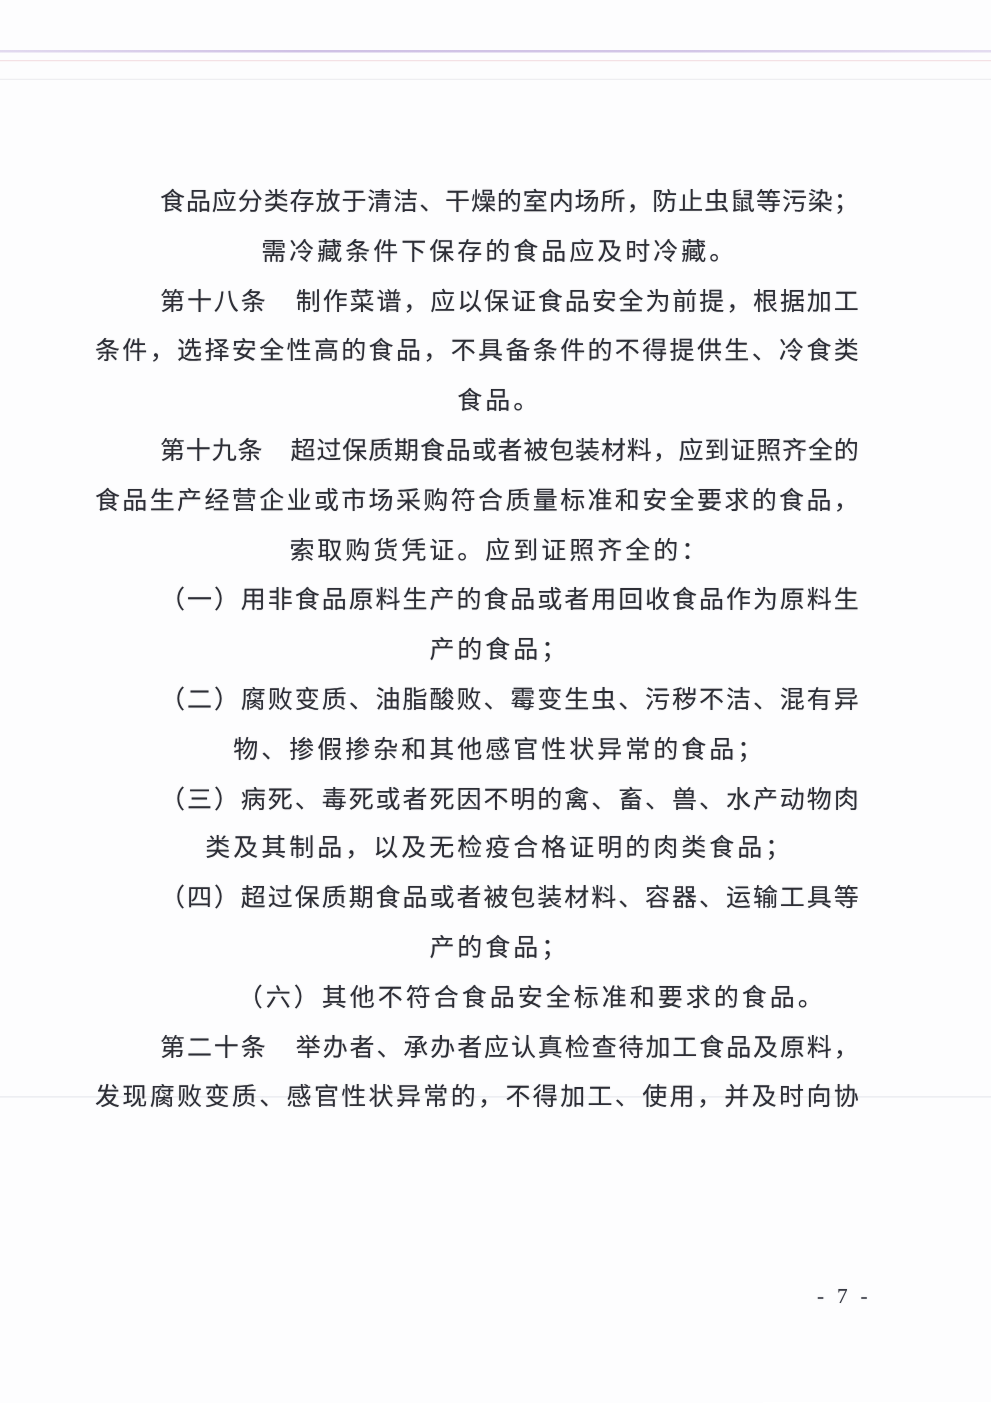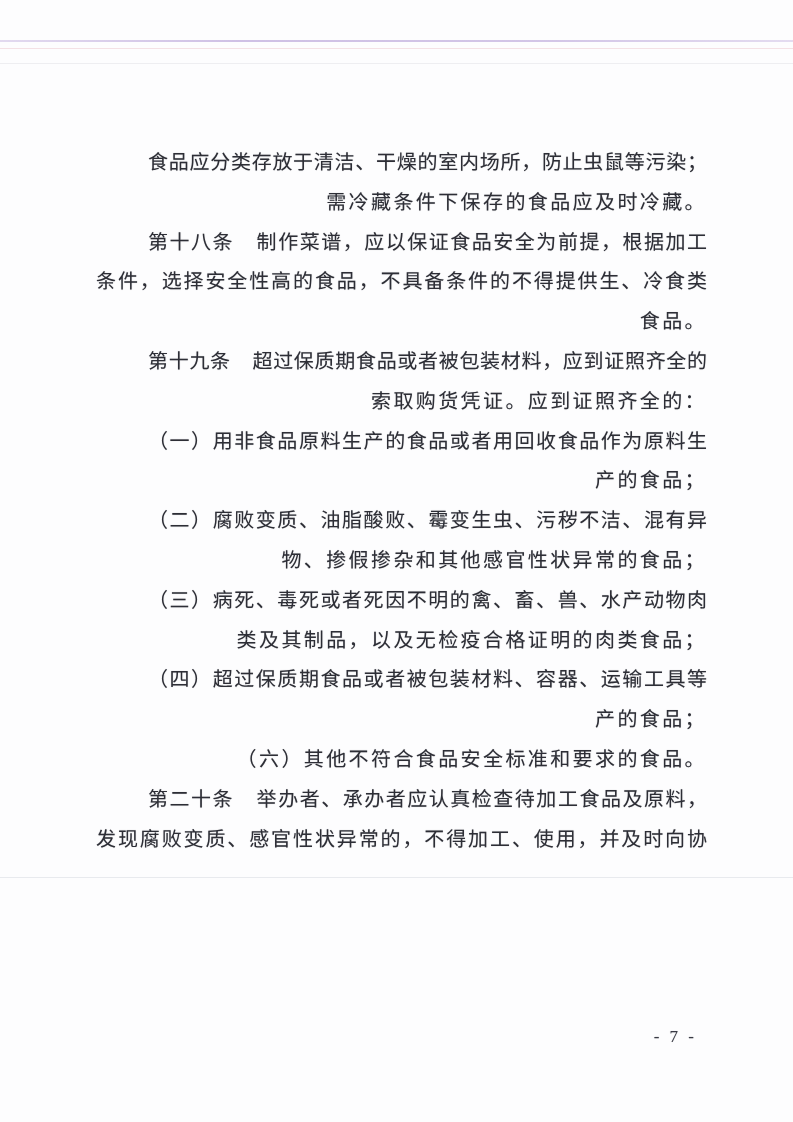--- a/index.html
+++ b/index.html
@@ -19,33 +19,33 @@
   
   .artifact { position: absolute; left: 0; width: 100%; pointer-events: none; }
   .a-purple { top: 40px; height: 2px;
     background: linear-gradient(90deg, rgba(169,143,208,.32), rgba(169,143,208,.55) 30%, rgba(169,143,208,.5) 70%, rgba(169,143,208,.3)); }
   .a-pink   { top: 48px; height: 1px; background: rgba(227,169,180,.33); }
   .a-gray1  { top: 63px; height: 1px; background: rgba(150,150,165,.14); }
   .a-gray2  { top: 877px; height: 1px; background: rgba(160,168,180,.22); }
 
   .doc-body {
     position: absolute;
-    left: 96px;
+    left: 76px;
     top: 143px;
     width: 611px;
     font-size: 20px;
     line-height: 39.8px;
     text-shadow: 0 0 1px rgba(45,46,54,.32);
   }
   .para { margin: 0; }
   .ln { min-height: 39.8px; }
   
   .j { text-align: justify; text-align-last: justify; }
   
-  .l { text-align: right; letter-spacing: 2.4px; margin-left: 36px; }
+  .l { text-align: center; letter-spacing: 2.4px; margin-left: 36px; }
   
   .ind { padding-left: 52px; }
   .art { font-weight: normal; }
   .gap { display: inline-block; width: 21px; }
 
   .pagenum {
     position: absolute;
     top: 1027px;
     right: 96px;
     font-size: 17px;
@@ -73,20 +73,21 @@
 
 
     <div class="para">
       <div class="ln j ind"><span class="art">第十八条</span><span class="gap"></span><span>制作菜谱，应以保证食品安全为前提，根据加工</span></div>
       <div class="ln j">条件，选择安全性高的食品，不具备条件的不得提供生、冷食类</div>
       <div class="ln l">食品。</div>
     </div>
 
     <div class="para">
       <div class="ln j ind"><span class="art">第十九条</span><span class="gap"></span><span>超过保质期食品或者被包装材料，应到证照齐全的</span></div>
+      <div class="ln j">食品生产经营企业或市场采购符合质量标准和安全要求的食品，</div>
       <div class="ln l">索取购货凭证。应到证照齐全的：</div>
     </div>
 
     <div class="para">
       <div class="ln j ind">（一）用非食品原料生产的食品或者用回收食品作为原料生</div>
       <div class="ln l">产的食品；</div>
     </div>
 
     <div class="para">
       <div class="ln j ind">（二）腐败变质、油脂酸败、霉变生虫、污秽不洁、混有异</div>

